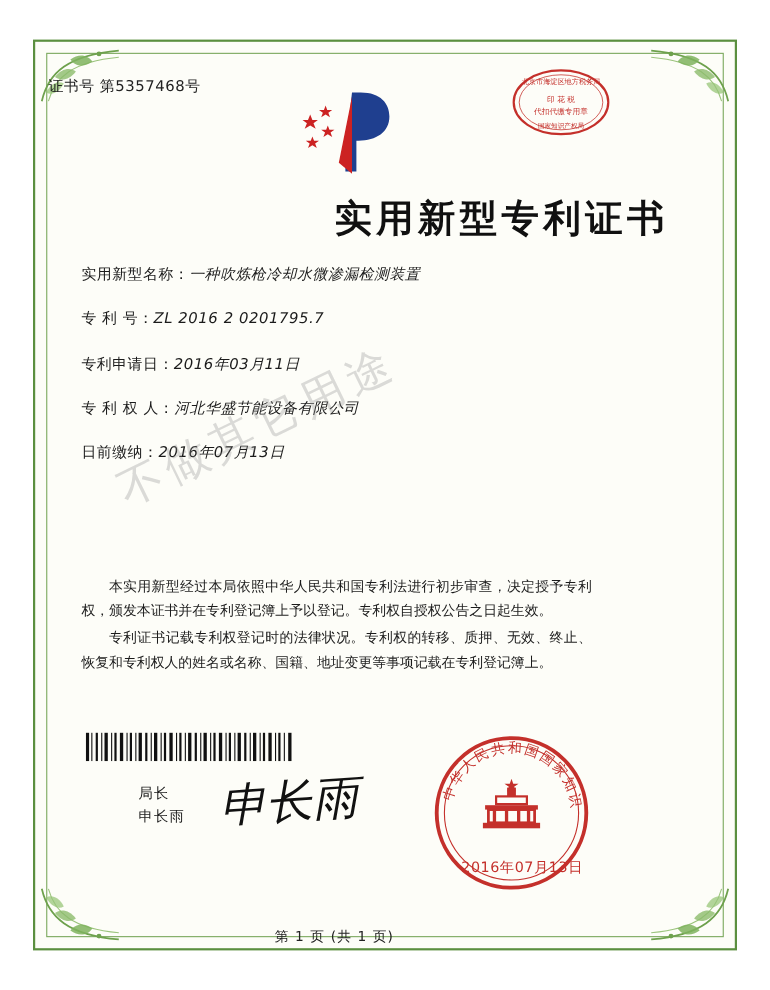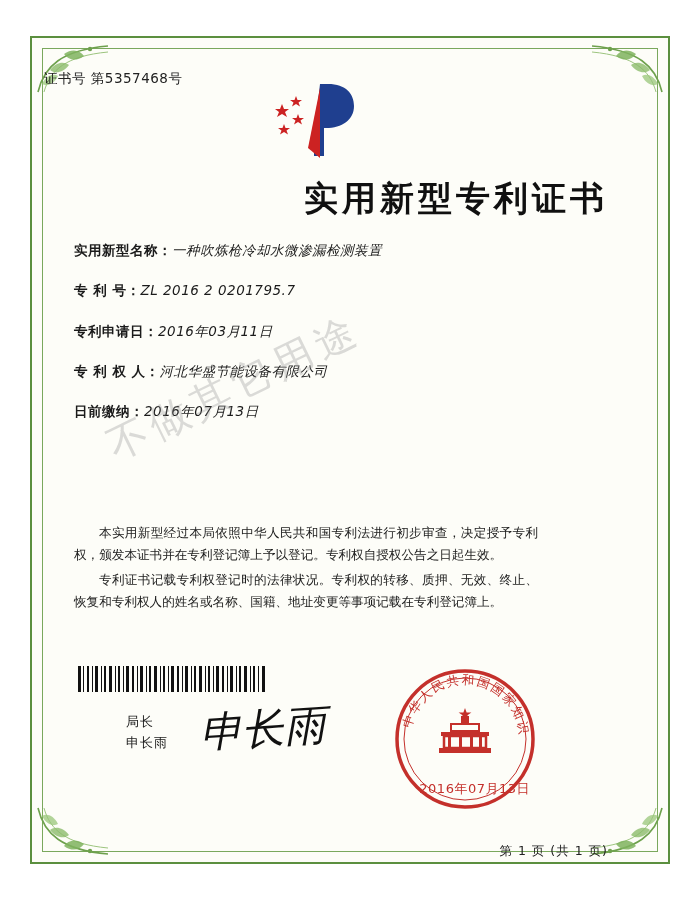--- a/index.html
+++ b/index.html
@@ -96,21 +96,21 @@
     top: 240px;
     right: 60px;
   }
   .field {
     font-size: 13.5px;
     line-height: 1.5;
     margin-bottom: 20px;
     color: #1b1b1b;
     white-space: nowrap;
   }
-  .field .label { letter-spacing: 0.5px; font-weight: bold; }
+  .field .label { letter-spacing: 0.5px; }
   .field .value { letter-spacing: 0.5px; font-style: italic; }
 
   
   .body-text {
     position: absolute;
     left: 74px;
     right: 58px;
     top: 522px;
     font-size: 12.6px;
     line-height: 1.72;
@@ -172,21 +172,21 @@
     color: #c4302b;
     letter-spacing: 0.5px;
   }
 
   
   .footer {
     position: absolute;
     left: 0;
     right: 0;
     bottom: 40px;
-    text-align: right;
+    text-align: center;
     font-size: 12.5px;
     color: #222;
     letter-spacing: 1px;
   }
 
   
   .watermark {
     position: absolute;
     left: 96px;
     top: 360px;
@@ -256,20 +256,30 @@
       <path d="M52 10 L52 80 L40 70 Z" fill="#cc2222"></path>
       <g fill="#cc2222">
         <polygon points="14,26 16,31 21,31 17,34 19,39 14,36 9,39 11,34 7,31 12,31"></polygon>
         <polygon points="28,18 29.5,22 34,22 30.5,24.5 32,28.5 28,26 24,28.5 25.5,24.5 22,22 26.5,22"></polygon>
         <polygon points="30,36 31.5,40 36,40 32.5,42.5 34,46.5 30,44 26,46.5 27.5,42.5 24,40 28.5,40"></polygon>
         <polygon points="16,46 17.5,50 22,50 18.5,52.5 20,56.5 16,54 12,56.5 13.5,52.5 10,50 14.5,50"></polygon>
       </g>
     </svg>
   </div>
 
+  <div class="red-stamp-top">
+    <svg width="92" height="62" viewBox="0 0 92 62">
+      <ellipse cx="46" cy="31" rx="43" ry="29" fill="none" stroke="#c4302b" stroke-width="2"></ellipse>
+      <ellipse cx="46" cy="31" rx="38" ry="25" fill="none" stroke="#c4302b" stroke-width="0.7"></ellipse>
+      <text x="46" y="14" font-size="6.5" fill="#c4302b" text-anchor="middle" font-family="DejaVu Sans, sans-serif">北京市海淀区地方税务局</text>
+      <text x="46" y="31" font-size="7" fill="#c4302b" text-anchor="middle" font-family="DejaVu Sans, sans-serif">印 花 税</text>
+      <text x="46" y="42" font-size="7" fill="#c4302b" text-anchor="middle" font-family="DejaVu Sans, sans-serif">代扣代缴专用章</text>
+      <text x="46" y="54" font-size="6" fill="#c4302b" text-anchor="middle" font-family="DejaVu Sans, sans-serif">国家知识产权局</text>
+    </svg>
+  </div>
 
   <div class="title">实用新型专利证书</div>
 
   <div class="fields">
     <div class="field">
       <span class="label">实用新型名称：</span><span class="value">一种吹炼枪冷却水微渗漏检测装置</span>
     </div>
     <div class="field">
       <span class="label">专  利  号：</span><span class="value">ZL 2016 2 0201795.7</span>
     </div>

